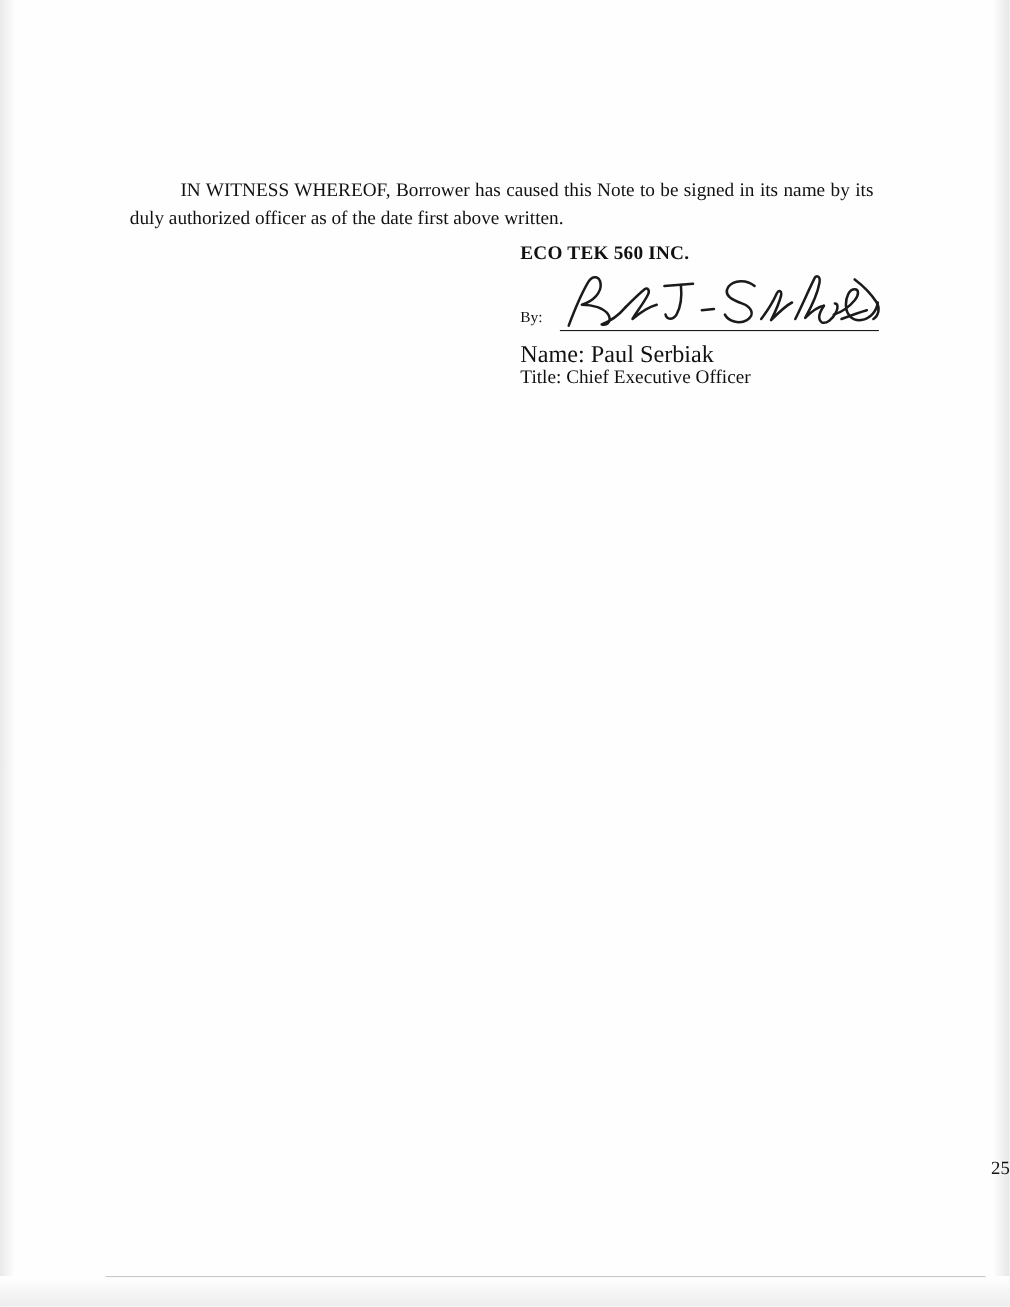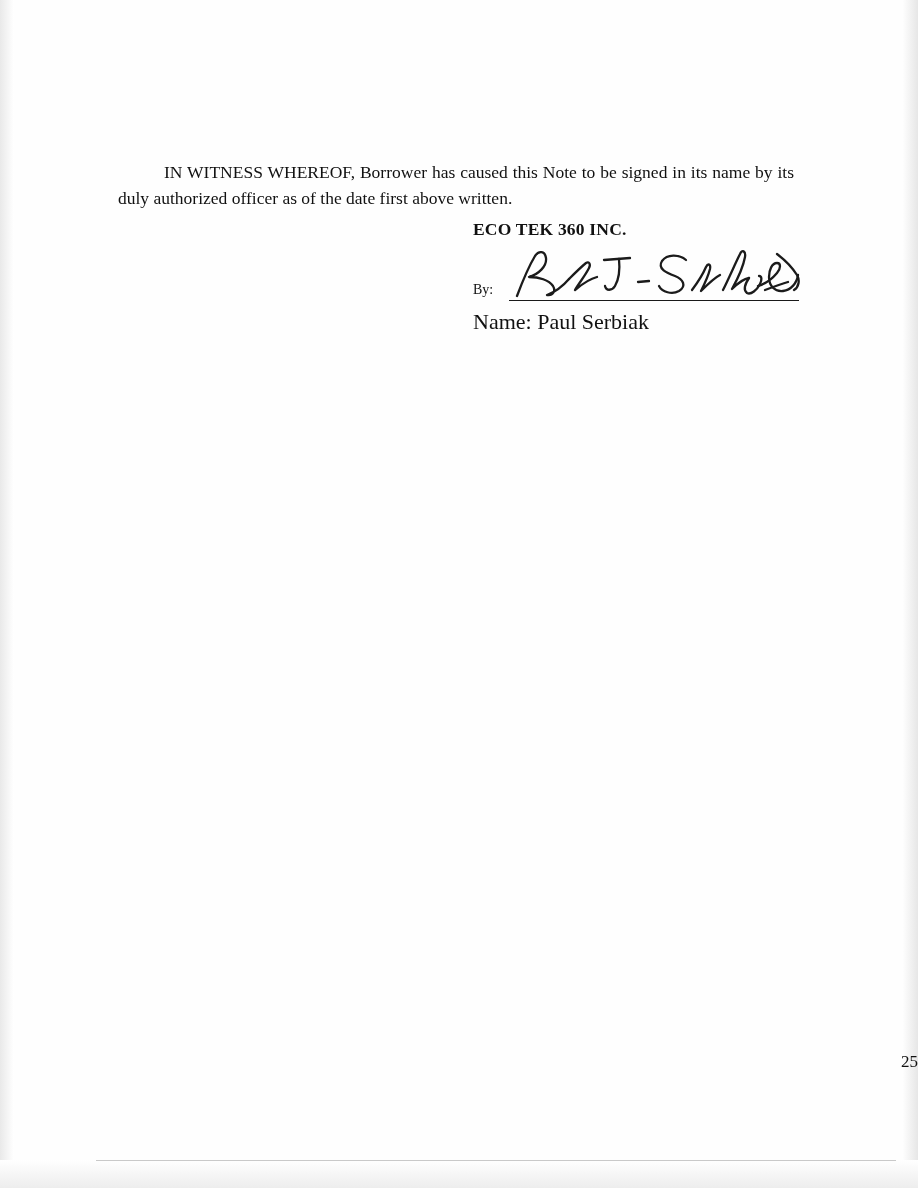--- a/index.html
+++ b/index.html
@@ -125,21 +125,21 @@
 
 <div class="page">
 
   <div class="scan-edge-left"></div>
   <div class="scan-edge-right"></div>
   <div class="scan-edge-bottom"></div>
   <div class="scan-hairline"></div>
 
   <p class="body-text"><span class="indent"></span><span>IN WITNESS WHEREOF, Borrower has caused this Note to be signed in its name by its duly authorized officer as of the date first above written.</span></p>
 
-  <div class="company-name">ECO TEK 360 INC.</div>
+  <div class="company-name">ECO TEK 560 INC.</div>
 
   <div class="sig-block">
     <div class="sig-row">
       <span class="sig-by-label">By:</span>
       <div class="sig-line"></div>
       <svg class="signature" viewBox="0 0 300 58" xmlns="http://www.w3.org/2000/svg">
         <g fill="none" stroke="#1b1b1b" stroke-width="2.3" stroke-linecap="round" stroke-linejoin="round">
           <path d="M8 50 C 14 34, 20 20, 26 10 C 30 4, 36 5, 37 12 C 38 20, 30 28, 20 31 C 30 31, 40 34, 44 40 C 47 45, 44 50, 38 49 C 46 46, 54 40, 60 33"></path>
           <path d="M60 33 C 66 27, 72 21, 77 17 C 80 15, 82 18, 80 22 C 76 30, 70 37, 66 44 C 72 39, 80 33, 88 31"></path>
           <path d="M95 14 L 121 12"></path>
@@ -149,17 +149,18 @@
           <path d="M183 44 C 189 36, 194 28, 197 21 C 199 17, 202 18, 201 23 C 199 31, 195 39, 192 45 C 198 39, 205 32, 211 29"></path>
           <path d="M214 44 C 220 32, 226 18, 231 8 C 233 3, 237 5, 236 11 C 234 22, 228 34, 223 43 C 228 38, 234 33, 240 32"></path>
           <path d="M240 32 C 236 38, 234 44, 238 47 C 242 49, 248 44, 251 38 C 253 34, 253 30, 250 30"></path>
           <path d="M249 40 C 256 38, 263 33, 268 27 C 272 22, 272 17, 268 17 C 263 17, 260 24, 260 31 C 260 40, 266 46, 274 45 C 282 44, 288 37, 289 29"></path>
           <path d="M256 44 C 264 41, 272 38, 279 36"></path>
           <path d="M268 8 C 276 14, 283 21, 288 29 C 291 34, 290 41, 285 44"></path>
         </g>
       </svg>
     </div>
     <div class="name-line">Name: Paul Serbiak</div>
+    <div class="title-line">Title: Chief Executive Officer</div>
   </div>
 
   <div class="page-number">25</div>
 
 </div>
 
 </body></html>

